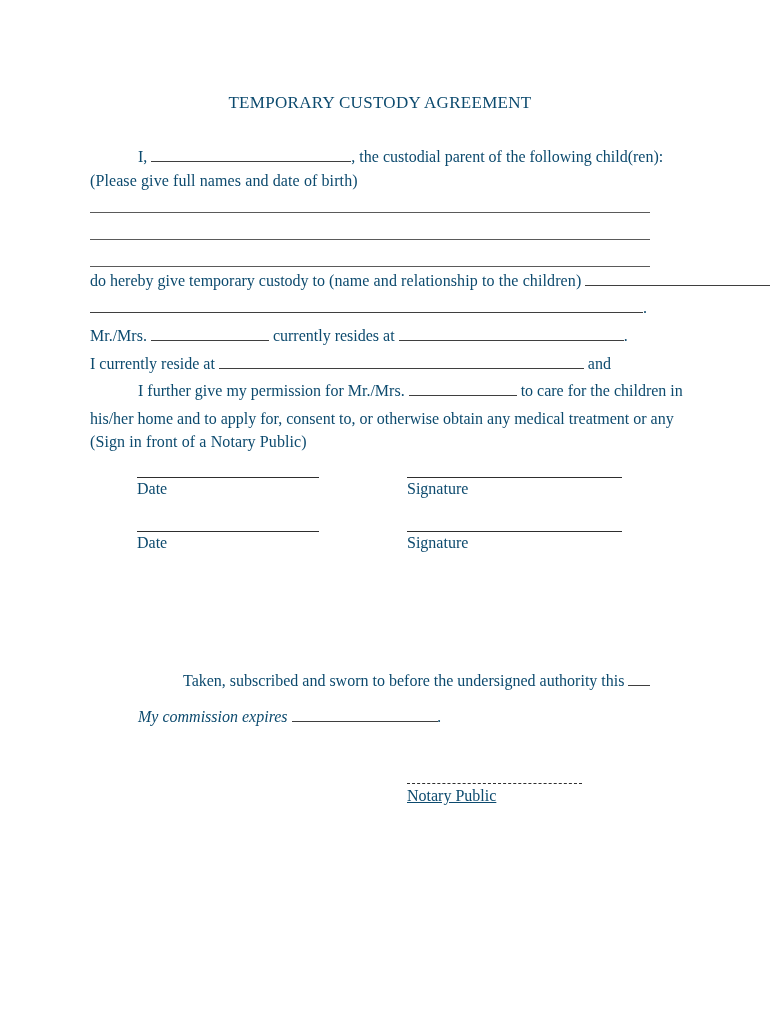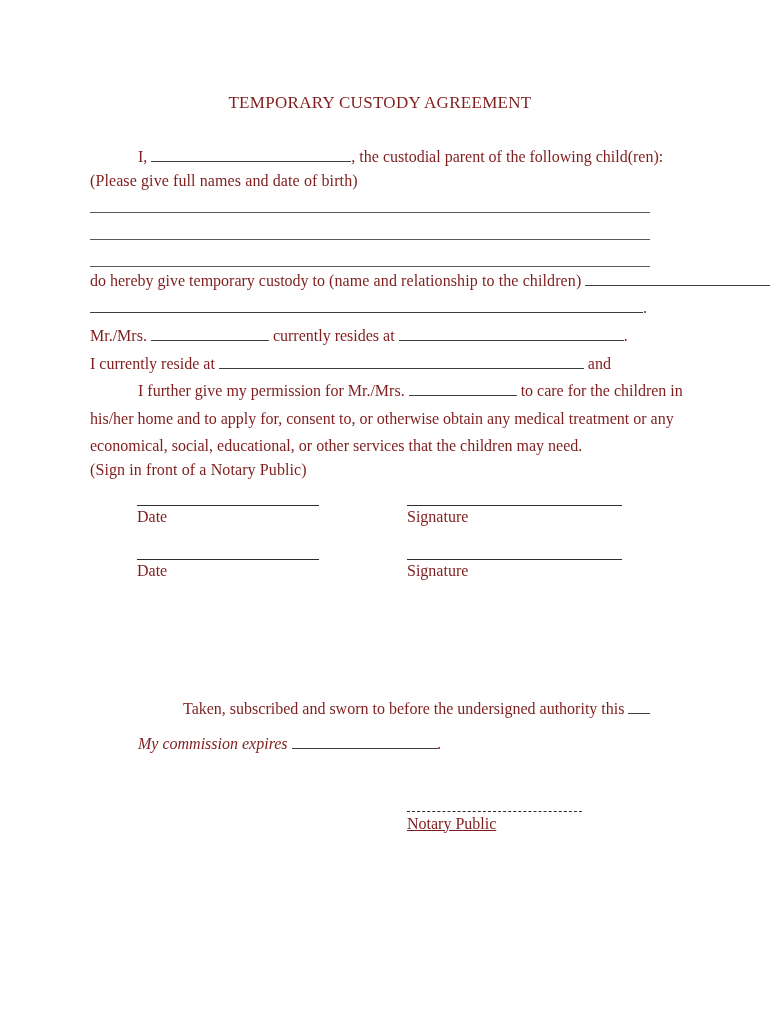--- a/index.html
+++ b/index.html
@@ -1,19 +1,19 @@
 <!DOCTYPE html>
 <html><head>
 <meta charset="utf-8">
 <style>
   html,body{margin:0;padding:0;background:#ffffff;}
   .page{
     width:770px;height:1024px;position:relative;background:#ffffff;
     font-family:"Liberation Serif","DejaVu Serif",serif;
-    font-size:16px;color:#7f1d1d;overflow:hidden;
+    font-size:16px;color:#0c4a6e;overflow:hidden;
   }
   .content{padding:93px 100px 0 90px;width:580px;}
   .title{text-align:center;font-size:17px;line-height:19px;letter-spacing:0.3px;}
   .line{line-height:27.5px;white-space:nowrap;}
   .intro{margin-top:31px;line-height:27px;}
   .indent{padding-left:48px;}
   .small{font-size:16px;letter-spacing:0.1px;}
   .note{margin-top:4px;line-height:14px;}
   .note2{margin-top:3px;line-height:14px;}
   .blank{display:inline-block;height:12px;border-bottom:1px solid #3f3f3f;vertical-align:baseline;}
@@ -62,21 +62,20 @@
 
     <div class="line ruleP"><span class="blank w553"></span><span>.</span></div>
 
     <div class="line"><span>Mr./Mrs.</span> <span class="blank w118"></span> <span>currently resides at</span> <span class="blank w225"></span><span>.</span></div>
 
     <div class="line"><span>I currently reside at</span> <span class="blank w365"></span> <span>and</span></div>
 
     <div class="line indent"><span>I further give my permission for Mr./Mrs.</span> <span class="blank w108"></span> <span>to care for the children in</span></div>
 
     <div class="line">his/her home and to apply for, consent to, or otherwise obtain any medical treatment or any</div>
-    <div class="line">economical, social, educational, or other services that the children may need.</div>
 
     <div class="small note2">(Sign in front of a Notary Public)</div>
 
     <div class="sigblock">
       <div class="siglines"><span class="blank dateline"></span><span class="sigspacer"></span><span class="blank sigline"></span></div>
       <div class="siglabels"><span class="lbl lblDate">Date</span><span class="sigspacer"></span><span class="lbl lblSig">Signature</span></div>
     </div>
 
     <div class="sigblock sigrow2">
       <div class="siglines"><span class="blank dateline"></span><span class="sigspacer"></span><span class="blank sigline"></span></div>

